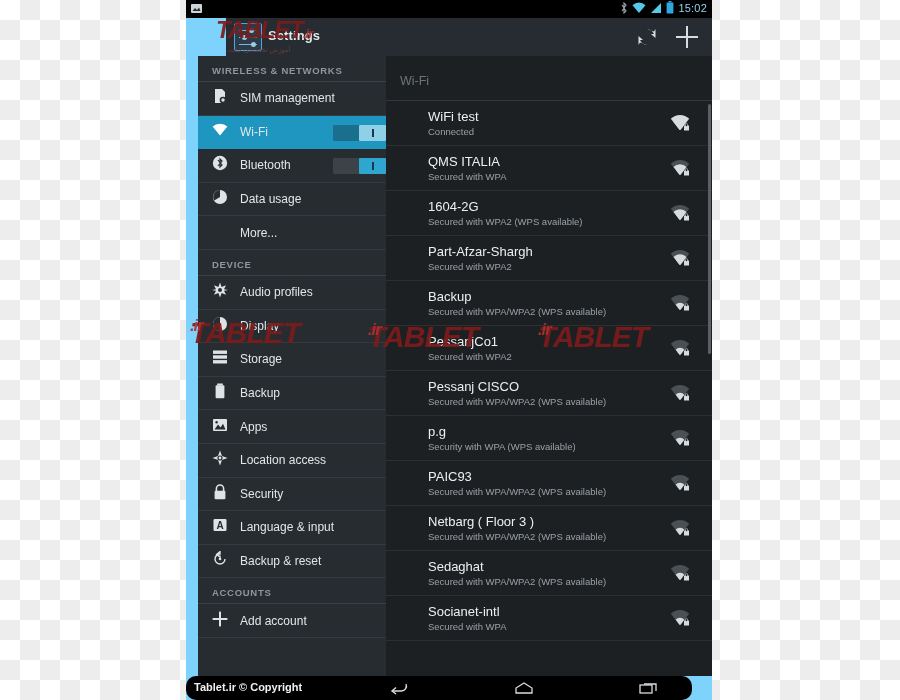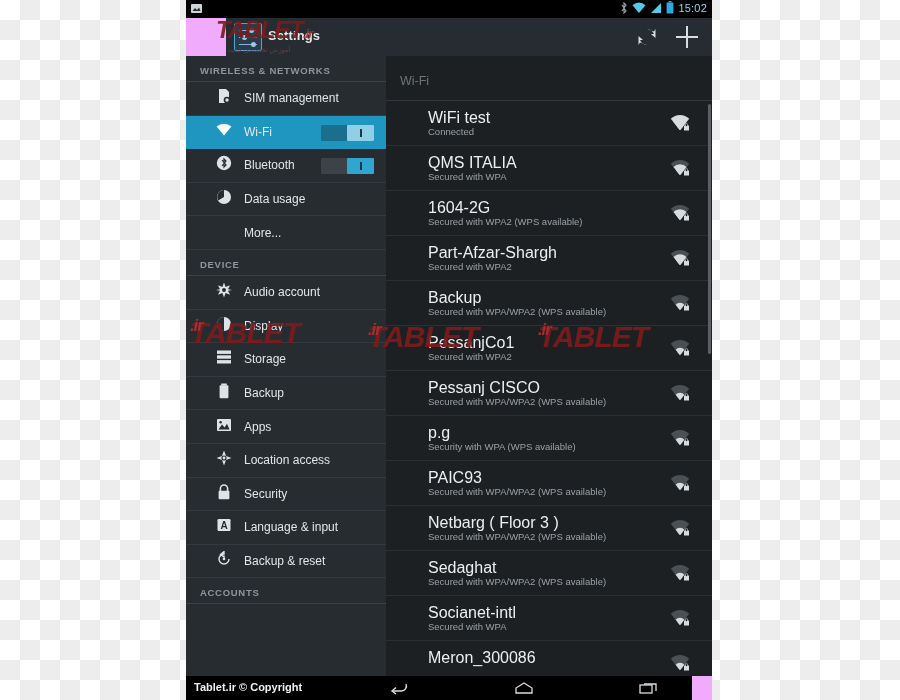--- a/index.html
+++ b/index.html
@@ -12,21 +12,21 @@
       linear-gradient(45deg,#ededed 25%,transparent 25%,transparent 75%,#ededed 75%,#ededed),
       linear-gradient(45deg,#ededed 25%,transparent 25%,transparent 75%,#ededed 75%,#ededed);
     background-size:40px 40px;
     background-position:0 0,20px 20px;
     position:relative;
   }
 
   
   #device{
     position:absolute;left:186px;top:0;width:526px;height:700px;
-    background:#f0abfc;overflow:hidden;
+    background:#7dd3fc;overflow:hidden;
   }
 
   
   .statusbar{
     position:absolute;left:0;top:0;width:526px;height:18px;
     background:#000;color:#fff;
   }
   .sb-left{position:absolute;left:5px;top:3px;display:flex;gap:4px;align-items:center;}
   .sb-right{position:absolute;right:5px;top:1px;display:flex;gap:4px;align-items:center;}
   .sb-time{font-size:11px;color:#8fd3e8;letter-spacing:.2px;}
@@ -54,30 +54,30 @@
   .ab-plus:before{left:0;top:10px;width:22px;height:2px;}
   .ab-plus:after{left:10px;top:0;width:2px;height:22px;}
   .ab-dots i{display:block;width:3px;height:3px;background:#cfd4d7;margin:0 auto 3px;}
   .ab-dots{padding-top:4px;width:22px;}
 
   
   .content{position:absolute;left:0;top:56px;width:526px;height:620px;}
 
   
   .sidebar{
-    position:absolute;left:0;top:0;width:200px;height:620px;
+    position:absolute;left:12px;top:0;width:200px;height:620px;
     background:#272c31;
   }
   .sec-head{
     font-size:9.5px;color:#8e979e;letter-spacing:.7px;font-weight:bold;
     padding:9px 0 5px 14px;border-bottom:1px solid #3a4046;
   }
   .srow{
     position:relative;height:33.6px;display:flex;align-items:center;
-    border-bottom:1px solid #343a40;padding-left:30px;box-sizing:border-box;cursor:pointer;
+    border-bottom:1px solid #343a40;padding-left:14px;box-sizing:border-box;cursor:pointer;
   }
   .srow.sel{background:#1e96c0;border-bottom:1px solid #1e96c0;}
   .srow .sico{width:20px;height:20px;margin-right:8px;position:relative;flex:0 0 20px;}
   .srow .slabel{font-size:12px;color:#e3e6e8;}
   .srow.noicon .slabel{margin-left:28px;}
   .srow .tog{
     position:absolute;right:12px;top:9px;width:53px;height:16px;
     background:#3c4348;border-radius:1px;
   }
   .srow.sel .tog{background:#1a6f8d;}
@@ -94,31 +94,31 @@
     background:#1d2023;overflow:hidden;
   }
   .wf-head{
     height:44px;position:relative;border-bottom:1px solid #34383c;
   }
   .wf-head .t{position:absolute;left:14px;top:18px;font-size:12.5px;color:#6d7478;}
   .net{
     position:relative;height:45px;border-bottom:1px solid #2c3033;
     padding-left:42px;box-sizing:border-box;cursor:pointer;
   }
-  .net .nm{position:absolute;left:42px;top:8px;font-size:16px;color:#eceff1;}
+  .net .nm{position:absolute;left:42px;top:8px;font-size:13px;color:#eceff1;}
   .net .st{position:absolute;left:42px;top:25px;font-size:9.5px;color:#9aa0a5;}
   .net .sig{position:absolute;right:22px;top:13px;width:20px;height:18px;}
   .scrollbar{
     position:absolute;right:1px;top:48px;width:3px;height:250px;
     background:#5a6065;border-radius:2px;
   }
 
   
   .navbar{
-    position:absolute;left:0;bottom:0;width:506px;height:24px;background:#000;
+    position:absolute;left:0;bottom:0;width:506px;height:24px;background:#000;border-radius:10px;
   }
   .nav-copy{position:absolute;left:8px;top:5px;font-size:11px;color:#f0f0f0;font-weight:bold;}
   .nav-btns{position:absolute;left:150px;top:0;width:376px;height:24px;display:flex;align-items:center;}
   .nav-btn{flex:1;display:flex;align-items:center;justify-content:center;cursor:pointer;}
 
   
   .wm{
     position:absolute;pointer-events:none;font-weight:bold;font-style:italic;
     color:#7d1b1b;opacity:.92;letter-spacing:-1px;white-space:nowrap;
   }
@@ -233,21 +233,21 @@
         </div>
         <div class="srow noicon">
           <span class="slabel">More...</span>
         </div>
         <div class="sec-head">DEVICE</div>
         <div class="srow">
           <span class="sico"><svg width="16" height="16" viewBox="0 0 16 16">
               <path d="M8 0.5 L9.6 5 L14 3.2 L12 7.2 L16 8 L12 8.8 L14 12.8 L9.6 11 L8 15.5 L6.4 11 L2 12.8 L4 8.8 L0 8 L4 7.2 L2 3.2 L6.4 5 Z" fill="#dfe3e6"></path>
               <circle cx="8" cy="8" r="2" fill="#272c31"></circle>
             </svg></span>
-          <span class="slabel">Audio account</span>
+          <span class="slabel">Audio profiles</span>
         </div>
         <div class="srow">
           <span class="sico"><svg width="16" height="16" viewBox="0 0 16 16">
               <circle cx="8" cy="8" r="7" fill="#dfe3e6"></circle>
               <path d="M8 1 A7 7 0 0 0 8 15 Z" fill="#272c31"></path>
             </svg></span>
           <span class="slabel">Display</span>
         </div>
         <div class="srow">
           <span class="sico"><svg width="16" height="16" viewBox="0 0 16 16">
@@ -295,20 +295,27 @@
           <span class="slabel">Language &amp; input</span>
         </div>
         <div class="srow">
           <span class="sico"><svg width="16" height="16" viewBox="0 0 16 16">
               <path d="M13 8 A5 5 0 1 1 8 3 L8 0.6 L4.6 3.4 L8 6 L8 4.4" stroke="#dfe3e6" stroke-width="1.4" fill="none"></path>
               <circle cx="8" cy="8" r="1.3" fill="#dfe3e6"></circle>
             </svg></span>
           <span class="slabel">Backup &amp; reset</span>
         </div>
         <div class="sec-head">ACCOUNTS</div>
+        <div class="srow">
+          <span class="sico"><svg width="16" height="16" viewBox="0 0 16 16">
+              <rect x="0.6" y="7" width="14.8" height="2" fill="#dfe3e6"></rect>
+              <rect x="7" y="0.6" width="2" height="14.8" fill="#dfe3e6"></rect>
+            </svg></span>
+          <span class="slabel">Add account</span>
+        </div>
       </div>
 
     <div class="wifipanel">
       <div class="wf-head">
         <div class="t">Wi-Fi</div>
       </div>
       <div id="netlist">
           <div class="net">
             <span class="nm">WiFi test</span>
             <span class="st">Connected</span>
@@ -448,33 +455,20 @@
                 <path d="M10 16 L5.6 10.7 A5.9 5.9 0 0 1 14.4 10.7 Z" fill="#d7dbde"></path>
                 <path d="M10 16 L7.4 12.9 A3 3 0 0 1 12.6 12.9 Z" fill="#d7dbde"></path>
                 <rect x="14" y="11.5" width="5" height="5" fill="#d7dbde"></rect>
                 <rect x="15.4" y="9.6" width="2.2" height="2.6" fill="#d7dbde"></rect>
                 <rect x="15.9" y="10.1" width="1.2" height="2" fill="#1d2023"></rect>
               </svg></span>
           </div>
           <div class="net">
             <span class="nm">Socianet-intl</span>
             <span class="st">Secured with WPA</span>
-            <span class="sig"><svg width="20" height="18" viewBox="0 0 20 18">
-                <path d="M10 16 L0.8 4.8 A13 13 0 0 1 19.2 4.8 Z" fill="#4a5054"></path>
-                <path d="M10 16 L3.4 8.0 A9.2 9.2 0 0 1 16.6 8.0 Z" fill="#4a5054"></path>
-                <path d="M10 16 L5.6 10.7 A5.9 5.9 0 0 1 14.4 10.7 Z" fill="#d7dbde"></path>
-                <path d="M10 16 L7.4 12.9 A3 3 0 0 1 12.6 12.9 Z" fill="#d7dbde"></path>
-                <rect x="14" y="11.5" width="5" height="5" fill="#d7dbde"></rect>
-                <rect x="15.4" y="9.6" width="2.2" height="2.6" fill="#d7dbde"></rect>
-                <rect x="15.9" y="10.1" width="1.2" height="2" fill="#1d2023"></rect>
-              </svg></span>
-          </div>
-          <div class="net">
-            <span class="nm">Meron_300086</span>
-            <span class="st"></span>
             <span class="sig"><svg width="20" height="18" viewBox="0 0 20 18">
                 <path d="M10 16 L0.8 4.8 A13 13 0 0 1 19.2 4.8 Z" fill="#4a5054"></path>
                 <path d="M10 16 L3.4 8.0 A9.2 9.2 0 0 1 16.6 8.0 Z" fill="#4a5054"></path>
                 <path d="M10 16 L5.6 10.7 A5.9 5.9 0 0 1 14.4 10.7 Z" fill="#d7dbde"></path>
                 <path d="M10 16 L7.4 12.9 A3 3 0 0 1 12.6 12.9 Z" fill="#d7dbde"></path>
                 <rect x="14" y="11.5" width="5" height="5" fill="#d7dbde"></rect>
                 <rect x="15.4" y="9.6" width="2.2" height="2.6" fill="#d7dbde"></rect>
                 <rect x="15.9" y="10.1" width="1.2" height="2" fill="#1d2023"></rect>
               </svg></span>
           </div>

